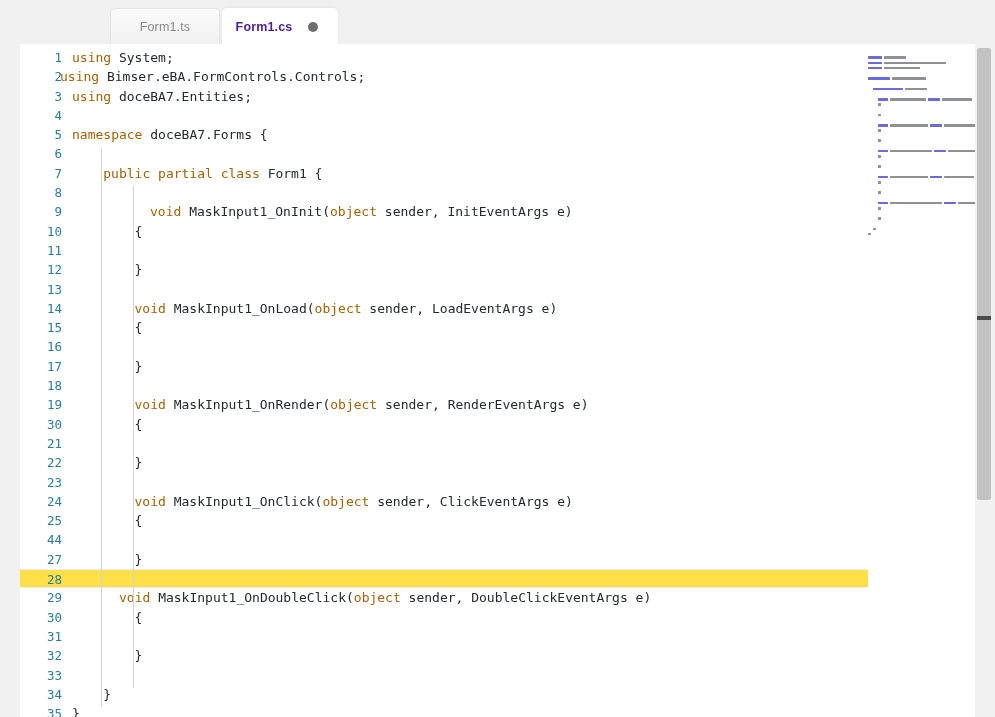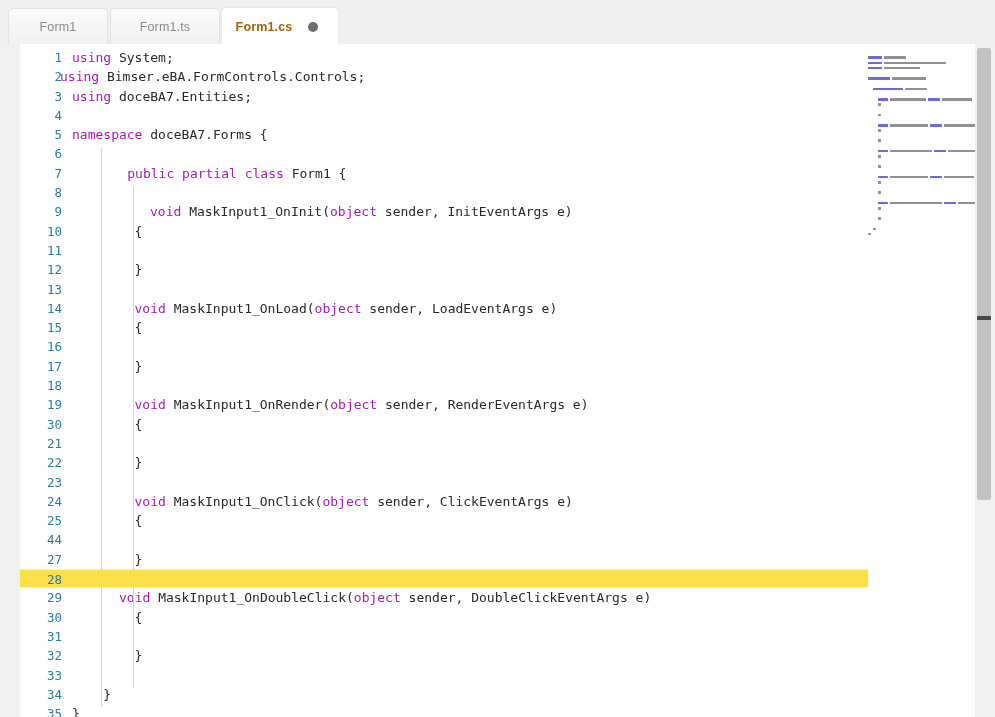--- a/index.html
+++ b/index.html
@@ -49,21 +49,21 @@
   .tab-inactive {
     background: linear-gradient(#fbfbfb, #f1f1f2);
     border: 1px solid #e3e3e4;
     border-bottom: none;
     color: #8a8a8a;
   }
   .tab-active {
     background: #ffffff;
     border: 1px solid #ffffff;
     border-bottom: none;
-    color: #a16207;
+    color: #4c1d95;
     font-weight: bold;
     box-shadow: 0 -1px 3px rgba(0,0,0,.06);
   }
   .tab-1 { left: 8px;   width: 100px; }
   .tab-2 { left: 110px; width: 110px; }
   .tab-3 { left: 222px; width: 116px; padding-right: 6px; }
 
   .tab-label { white-space: nowrap; }
   .tab-dirty-dot {
     width: 10px;
@@ -124,21 +124,21 @@
     text-align: right;
     color: #2a7ba0;
     font-size: 12.5px;
   }
   .code-text {
     position: absolute;
     left: 52px;
     top: 0;
     color: #222222;
   }
-  .kw { color: #a21caf; }
+  .kw { color: #a16207; }
   .plain { color: #24292e; }
 
   .code-line.current-line {
     background: #fde047;
     border-top: 1px solid #eceded;
     border-bottom: 1px solid #eceded;
     width: 875px;
     text-decoration: underline;
   }
 
@@ -202,43 +202,40 @@
     height: 4px;
     background: #4a4a4a;
   }
 </style>
 </head>
 <body>
 
 <div id="app">
 
   <div class="tabstrip">
-      <div class="tab tab-1 tab-inactive">
-        <span class="tab-label">Form1</span>
-      </div>
       <div class="tab tab-2 tab-inactive">
         <span class="tab-label">Form1.ts</span>
       </div>
       <div class="tab tab-3 tab-active">
         <span class="tab-label">Form1.cs</span>
         <span class="tab-dirty-dot"></span>
       </div>
     </div>
 
   <div class="editor-shell">
     <div class="editor-left-pad"></div>
     <div class="editor-surface">
       <div class="code-area" id="code-area">
           <div class="code-line"><span class="ln">1</span><span class="code-text" style="left: 52px;"><span class="kw">using</span><span class="plain"> System;</span></span></div>
           <div class="code-line"><span class="ln">2</span><span class="code-text" style="left: 40px;"><span class="kw">using</span><span class="plain"> Bimser.eBA.FormControls.Controls;</span></span></div>
           <div class="code-line"><span class="ln">3</span><span class="code-text" style="left: 52px;"><span class="kw">using</span><span class="plain"> doceBA7.Entities;</span></span></div>
           <div class="code-line"><span class="ln">4</span></div>
           <div class="code-line"><span class="ln">5</span><span class="code-text" style="left: 52px;"><span class="kw">namespace</span><span class="plain"> doceBA7.Forms {</span></span></div>
           <div class="code-line"><span class="ln">6</span></div>
-          <div class="code-line"><span class="ln">7</span><span class="code-text" style="left: 83.28px; padding-left: 24px;"><span class="kw">public partial class</span><span class="plain"> Form1 {</span></span></div>
+          <div class="code-line"><span class="ln">7</span><span class="code-text" style="left: 83.28px;"><span class="kw">public partial class</span><span class="plain"> Form1 {</span></span></div>
           <div class="code-line"><span class="ln">8</span></div>
           <div class="code-line"><span class="ln">9</span><span class="code-text" style="left: 130px;"><span class="kw">void</span><span class="plain"> MaskInput1_OnInit(</span><span class="kw">object</span><span class="plain"> sender, InitEventArgs e)</span></span></div>
           <div class="code-line"><span class="ln">10</span><span class="code-text" style="left: 114.56px;"><span class="plain">{</span></span></div>
           <div class="code-line"><span class="ln">11</span></div>
           <div class="code-line"><span class="ln">12</span><span class="code-text" style="left: 114.56px;"><span class="plain">}</span></span></div>
           <div class="code-line"><span class="ln">13</span></div>
           <div class="code-line"><span class="ln">14</span><span class="code-text" style="left: 114.56px;"><span class="kw">void</span><span class="plain"> MaskInput1_OnLoad(</span><span class="kw">object</span><span class="plain"> sender, LoadEventArgs e)</span></span></div>
           <div class="code-line"><span class="ln">15</span><span class="code-text" style="left: 114.56px;"><span class="plain">{</span></span></div>
           <div class="code-line"><span class="ln">16</span></div>
           <div class="code-line"><span class="ln">17</span><span class="code-text" style="left: 114.56px;"><span class="plain">}</span></span></div>

